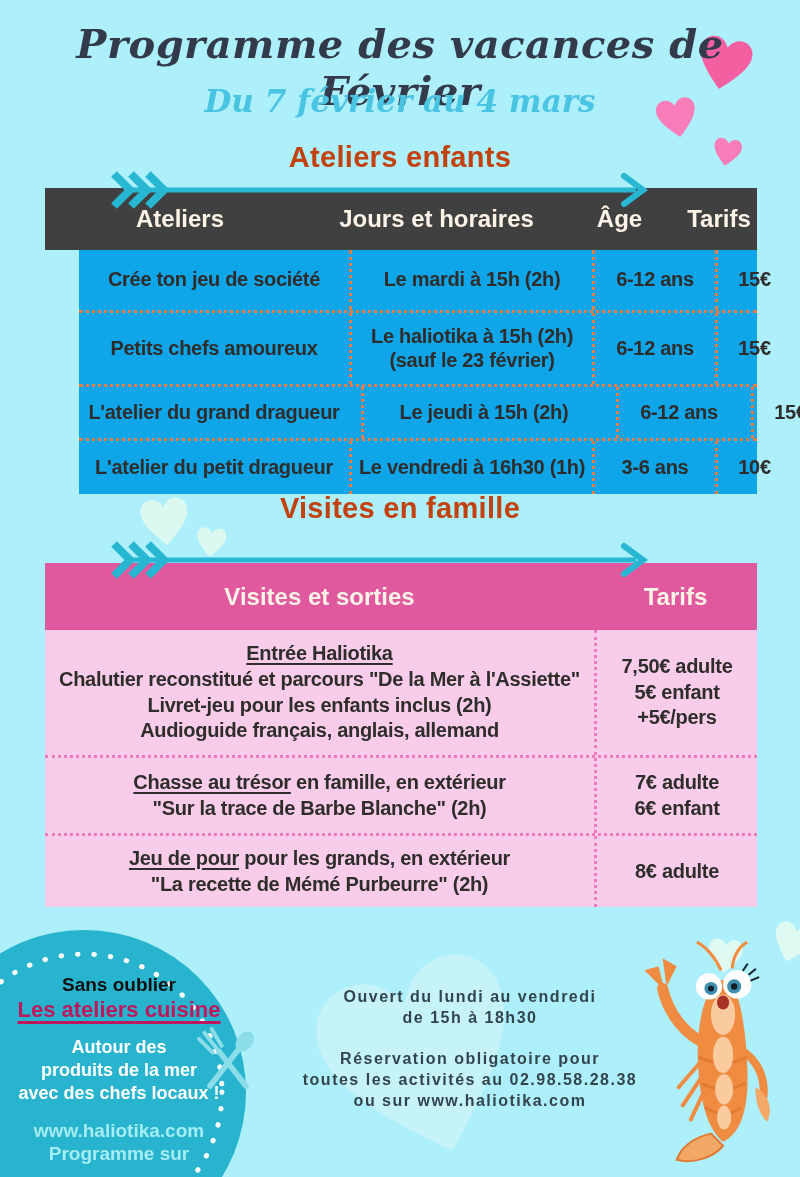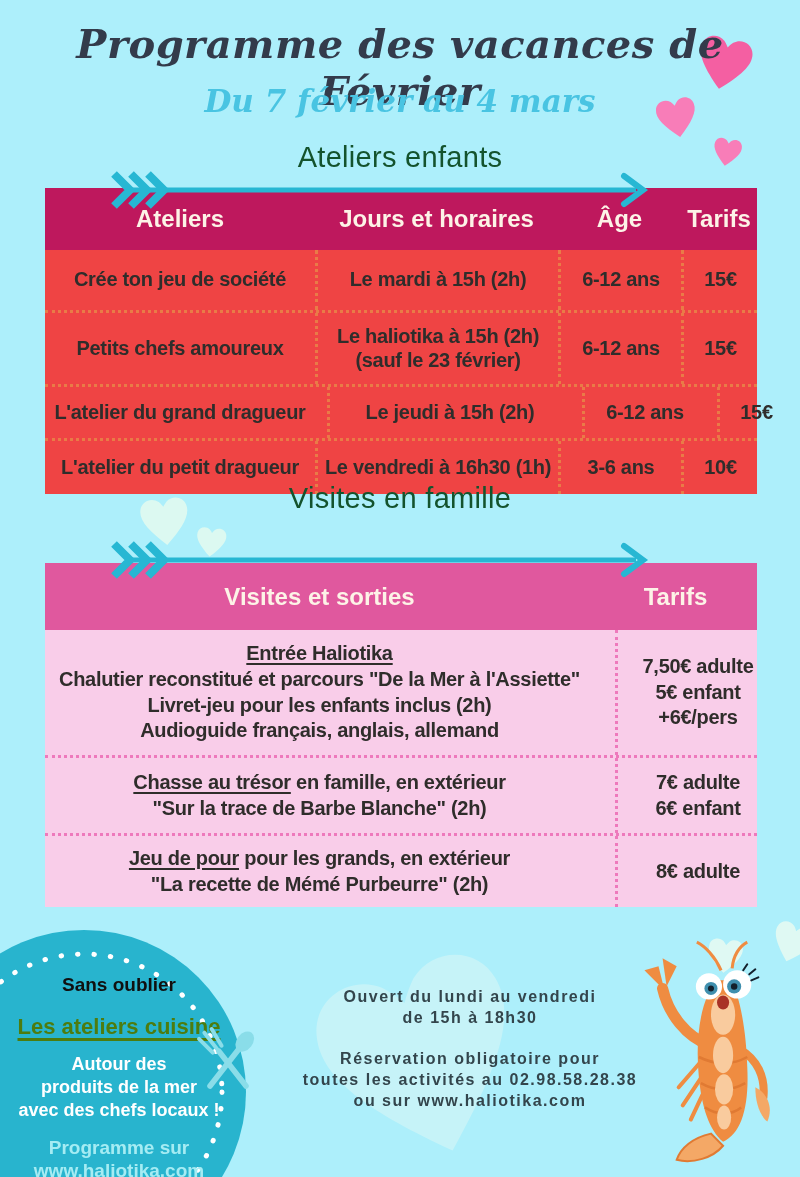--- a/index.html
+++ b/index.html
@@ -18,40 +18,40 @@
     font-size: 40px; color: #333b4b; z-index: 2; letter-spacing: 0.5px;
   }
   .subtitle {
     position: absolute; top: 83px; left: 0; right: 0; text-align: center;
     font-family: "DejaVu Serif", serif; font-style: italic; font-weight: bold;
     font-size: 31px; color: #49c4e2; z-index: 2;
   }
 
   .section-title {
     position: absolute; left: 0; right: 0; text-align: center;
-    font-size: 29px; font-weight: normal; color: #14532d; z-index: 2;
+    font-size: 29px; font-weight: bold; color: #c2410c; z-index: 2;
     letter-spacing: 0.3px;
   }
 
   .heart { position: absolute; z-index: 1; }
   .arrow { position: absolute; z-index: 3; }
 
   
   .table { position: absolute; left: 45px; width: 712px; z-index: 2; }
   .thead { display: grid; align-items: center; }
   .t1head, .t1row { grid-template-columns: 270px 243px 123px 76px; }
   .t2head, .t2row { grid-template-columns: 549px 163px; }
-  .t1head { background: #be185d; height: 62px; }
+  .t1head { background: #404040; height: 62px; }
   .t2head { background: #e0589e; height: 67px; }
   .hcell {
     text-align: center; color: #fdf3e7; font-size: 24px; font-weight: bold;
   }
   .trow { display: grid; }
-  .t1row { background: #ef4444; }
-  .t2row { background: #f9cde9; gap: 21px; }
+  .t1row { background: #0ea5e9; margin-left: 34px; }
+  .t2row { background: #f9cde9; }
   .table1 .trow + .trow { border-top: 3px dotted #e97b47; }
   .table2 .trow + .trow { border-top: 3px dotted #ee79bc; }
   .t1row > div + div { border-left: 3px dotted #e97b47; }
   .t2row > div + div { border-left: 3px dotted #ee79bc; }
   .cell, .vcell {
     display: flex; flex-direction: column; justify-content: center;
     align-items: center; text-align: center;
     font-size: 20px; font-weight: bold; color: #2f2d2b;
     line-height: 1.18; letter-spacing: -0.3px; padding: 2px;
   }
@@ -63,22 +63,22 @@
   
   .cuisine-circle {
     position: absolute; left: -78px; top: 930px; width: 324px; height: 324px;
     border-radius: 50%; background: #28b4ce; z-index: 1;
   }
   .circle-ring { position: absolute; left: -78px; top: 930px; width: 324px; height: 324px; z-index: 2; }
   .circle-text {
     position: absolute; left: 4px; top: 974px; width: 230px; text-align: center; z-index: 3;
   }
   .c-intro { font-size: 19px; font-weight: bold; color: #101010; }
-  .c-title { font-size: 22px; font-weight: bold; color: #4d7c0f;
-    text-decoration: underline; text-decoration-thickness: 2.5px; text-underline-offset: 4px; margin-top: 18px; }
+  .c-title { font-size: 22px; font-weight: bold; color: #be185d;
+    text-decoration: underline; text-decoration-thickness: 2.5px; text-underline-offset: 4px; margin-top: 1px; }
   .c-body { margin-top: 13px; font-size: 18px; font-weight: bold; color: #ffffff; line-height: 1.28; }
   .c-footer { margin-top: 14px; font-size: 19px; font-weight: bold; color: #a5ecf3; line-height: 1.22; }
   .fork-spoon { position: absolute; left: 196px; top: 1020px; z-index: 3; }
 
   
   .info-block {
     position: absolute; left: 230px; width: 480px; text-align: center; z-index: 3;
     font-size: 16px; font-weight: bold; color: #33454c; letter-spacing: 1.5px; line-height: 1.32;
   }
   .hours { top: 986px; }
@@ -160,21 +160,21 @@
       <div class="cell">15€</div>
     </div>
     <div class="trow t1row rh4">
       <div class="cell">L'atelier du petit dragueur</div>
       <div class="cell">Le vendredi à 16h30 (1h)</div>
       <div class="cell">3-6 ans</div>
       <div class="cell">10€</div>
     </div>
   </div>
 
-  <div class="section-title" style="top:482px">Visites en famille</div>
+  <div class="section-title" style="top:492px">Visites en famille</div>
 
   <svg class="arrow" style="left:98px;top:538px;width:580px;height:44px" viewBox="0 0 580 44">
     <line x1="30" y1="22" x2="538" y2="22" stroke="#27b7d3" stroke-width="5"></line>
     <path d="M16 6 L32 22 L16 38" stroke="#27b7d3" stroke-width="8" fill="none"></path>
     <path d="M33 6 L49 22 L33 38" stroke="#27b7d3" stroke-width="8" fill="none"></path>
     <path d="M50 6 L66 22 L50 38" stroke="#27b7d3" stroke-width="8" fill="none"></path>
     <path d="M526 8 L545 22 L526 36" stroke="#27b7d3" stroke-width="6" fill="none" stroke-linecap="round"></path>
   </svg>
 
   <div class="table table2" style="top:563px">
@@ -185,21 +185,21 @@
     <div class="trow t2row vh1">
       <div class="vcell">
         <div><span class="ul">Entrée Haliotika</span></div>
         <div>Chalutier reconstitué et parcours "De la Mer à l'Assiette"</div>
         <div>Livret-jeu pour les enfants inclus (2h)</div>
         <div>Audioguide français, anglais, allemand</div>
       </div>
       <div class="vcell">
         <div>7,50€ adulte</div>
         <div>5€ enfant</div>
-        <div>+6€/pers</div>
+        <div>+5€/pers</div>
       </div>
     </div>
     <div class="trow t2row vh2">
       <div class="vcell">
         <div><span class="ul">Chasse au trésor</span><span> en famille, en extérieur</span></div>
         <div>"Sur la trace de Barbe Blanche" (2h)</div>
       </div>
       <div class="vcell">
         <div>7€ adulte</div>
         <div>6€ enfant</div>
@@ -222,22 +222,22 @@
   </svg>
   <div class="circle-text">
     <div class="c-intro">Sans oublier</div>
     <div class="c-title">Les ateliers cuisine</div>
     <div class="c-body">
       <div>Autour des</div>
       <div>produits de la mer</div>
       <div>avec des chefs locaux !</div>
     </div>
     <div class="c-footer">
+      <div>www.haliotika.com</div>
       <div>Programme sur</div>
-      <div>www.haliotika.com</div>
     </div>
   </div>
   <svg class="fork-spoon" style="width:64px;height:86px" viewBox="0 0 80 100">
     <g transform="rotate(38 40 50)">
       <ellipse cx="40" cy="16" rx="10" ry="14" fill="#8adde9"></ellipse>
       <rect x="36.5" y="26" width="7" height="64" rx="3.5" fill="#8adde9"></rect>
     </g>
     <g transform="rotate(-38 40 50)">
       <rect x="36.5" y="28" width="7" height="62" rx="3.5" fill="#8adde9"></rect>
       <path d="M30 4 L33 28 M40 2 L40 28 M50 4 L47 28" stroke="#8adde9" stroke-width="5" fill="none" stroke-linecap="round"></path>

